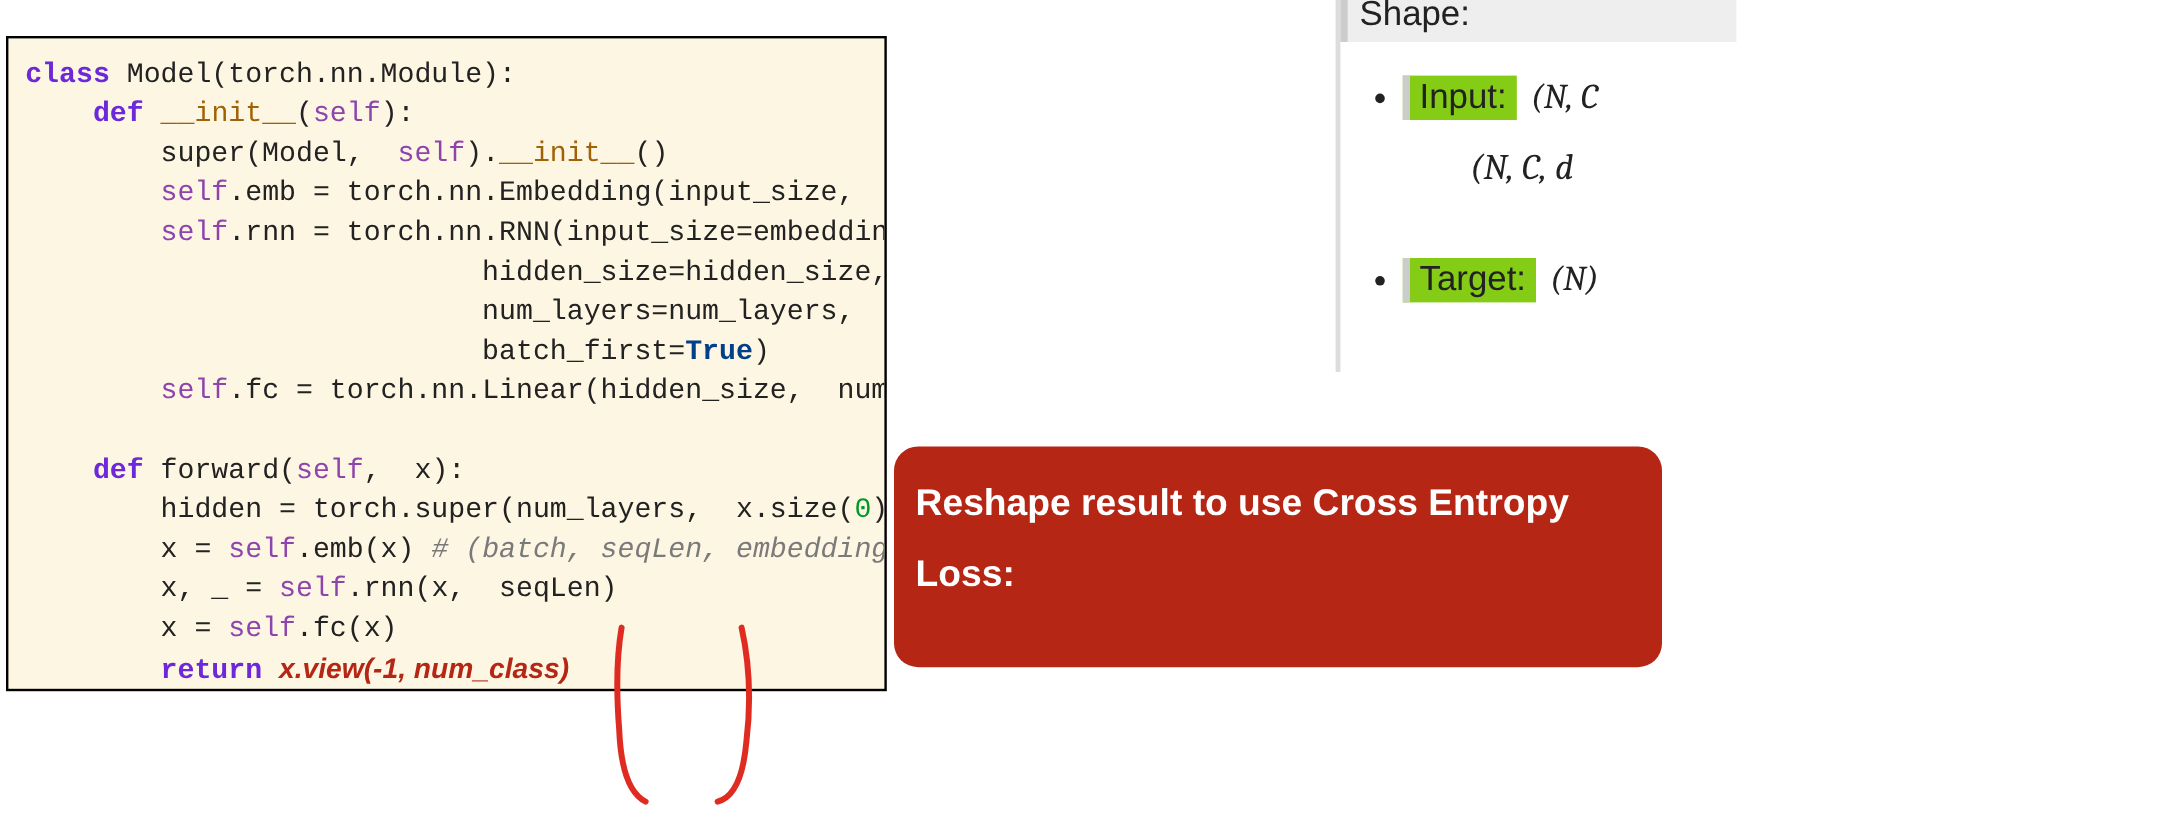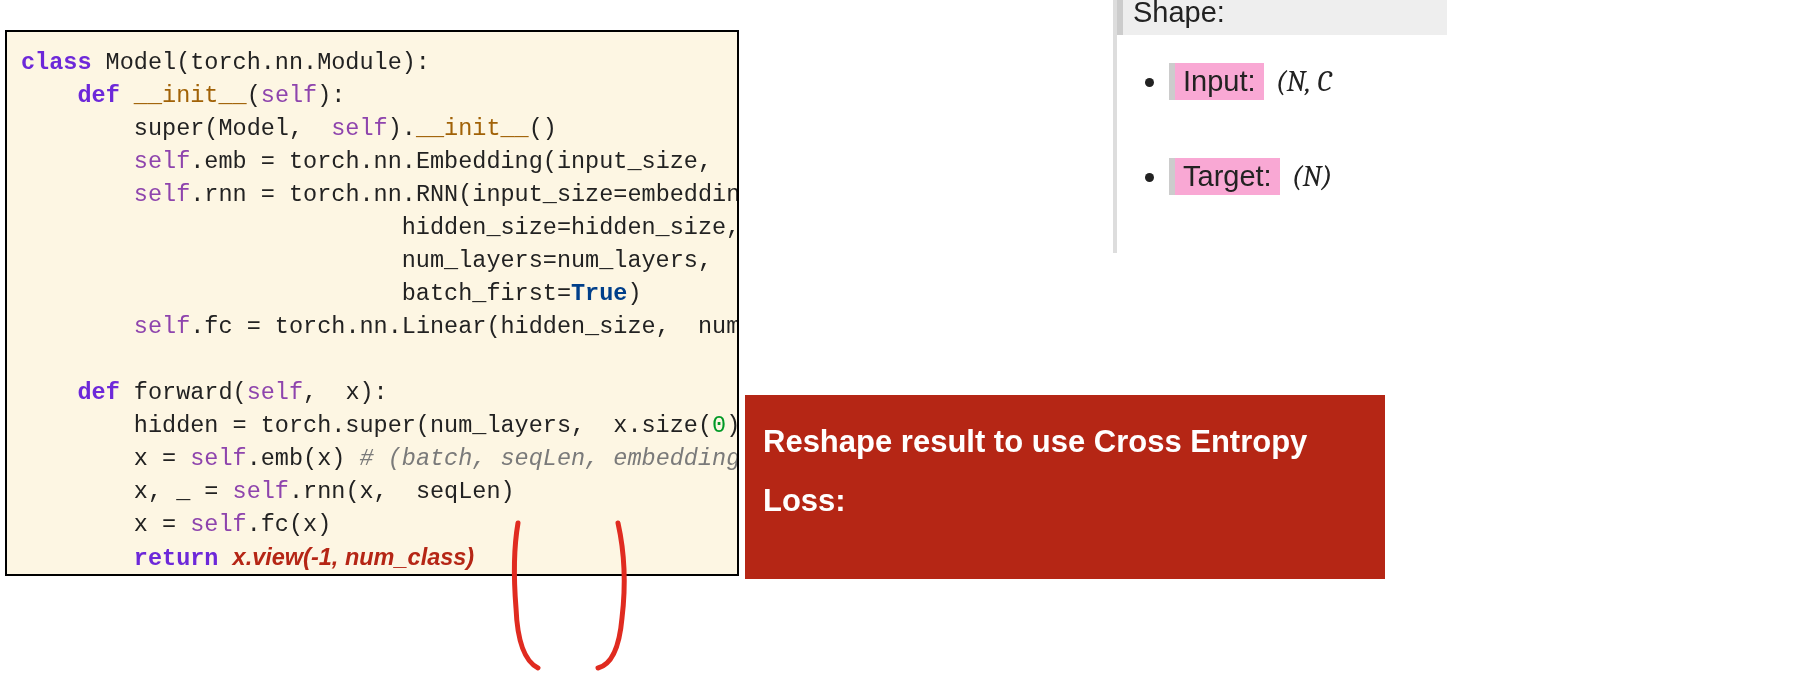--- a/index.html
+++ b/index.html
@@ -38,28 +38,29 @@
   .tok-bool   { color: #003f8a; font-weight: bold; }
   .tok-num    { color: #009926; }
   .tok-comment{ color: #7a7a7a; font-style: italic; }
   .tok-ret    { color: #b52615; font-weight: bold; font-family: "Segoe UI", Arial, sans-serif; font-style: italic;}
   .tok-plain  { color: #222; }
 
   
   .callout {
     position: absolute;
     left: 745px;
-    top: 395px;
+    top: 372px;
     width: 640px;
     height: 184px;
     background: #b52615;
     color: #ffffff;
     font-family: "Segoe UI", Arial, sans-serif;
     box-sizing: border-box;
     padding: 18px 18px 18px 18px;
+    border-radius: 20px;
   }
   .callout .title {
     font-size: 31px;
     font-weight: 700;
     line-height: 1.9;
   }
   .callout .formula {
     font-size: 29px;
     font-style: italic;
     font-weight: 700;
@@ -87,21 +88,21 @@
   .shape-ul {
     list-style: disc;
     margin: 28px 0 0 52px;
     padding: 0;
   }
   .shape-ul li {
     margin-bottom: 58px;
   }
   .shape-label {
     display: inline-block;
-    background: #f9a8d4;
+    background: #84cc16;
     border-left: 6px solid #ccc;
     padding: 2px 8px;
     margin-right: 4px;
   }
   .shape-math {
     font-family: "Cambria Math", "Cambria", Georgia, serif;
     font-style: italic;
   }
   .shape-sub {
     display: block;
@@ -153,19 +154,20 @@
     <span>Loss:</span>
   </div>
 </div>
 
 <div class="shape-panel">
   <div class="shape-head">Shape:</div>
   <ul class="shape-ul">
     <li>
       <span class="shape-label">Input:</span>
       <span class="shape-math">(N, C</span>
+      <span class="shape-sub">(N, C, d</span>
     </li>
     <li>
       <span class="shape-label">Target:</span>
       <span class="shape-math">(N) </span>
     </li>
   </ul>
 </div>
 
 </body></html>

